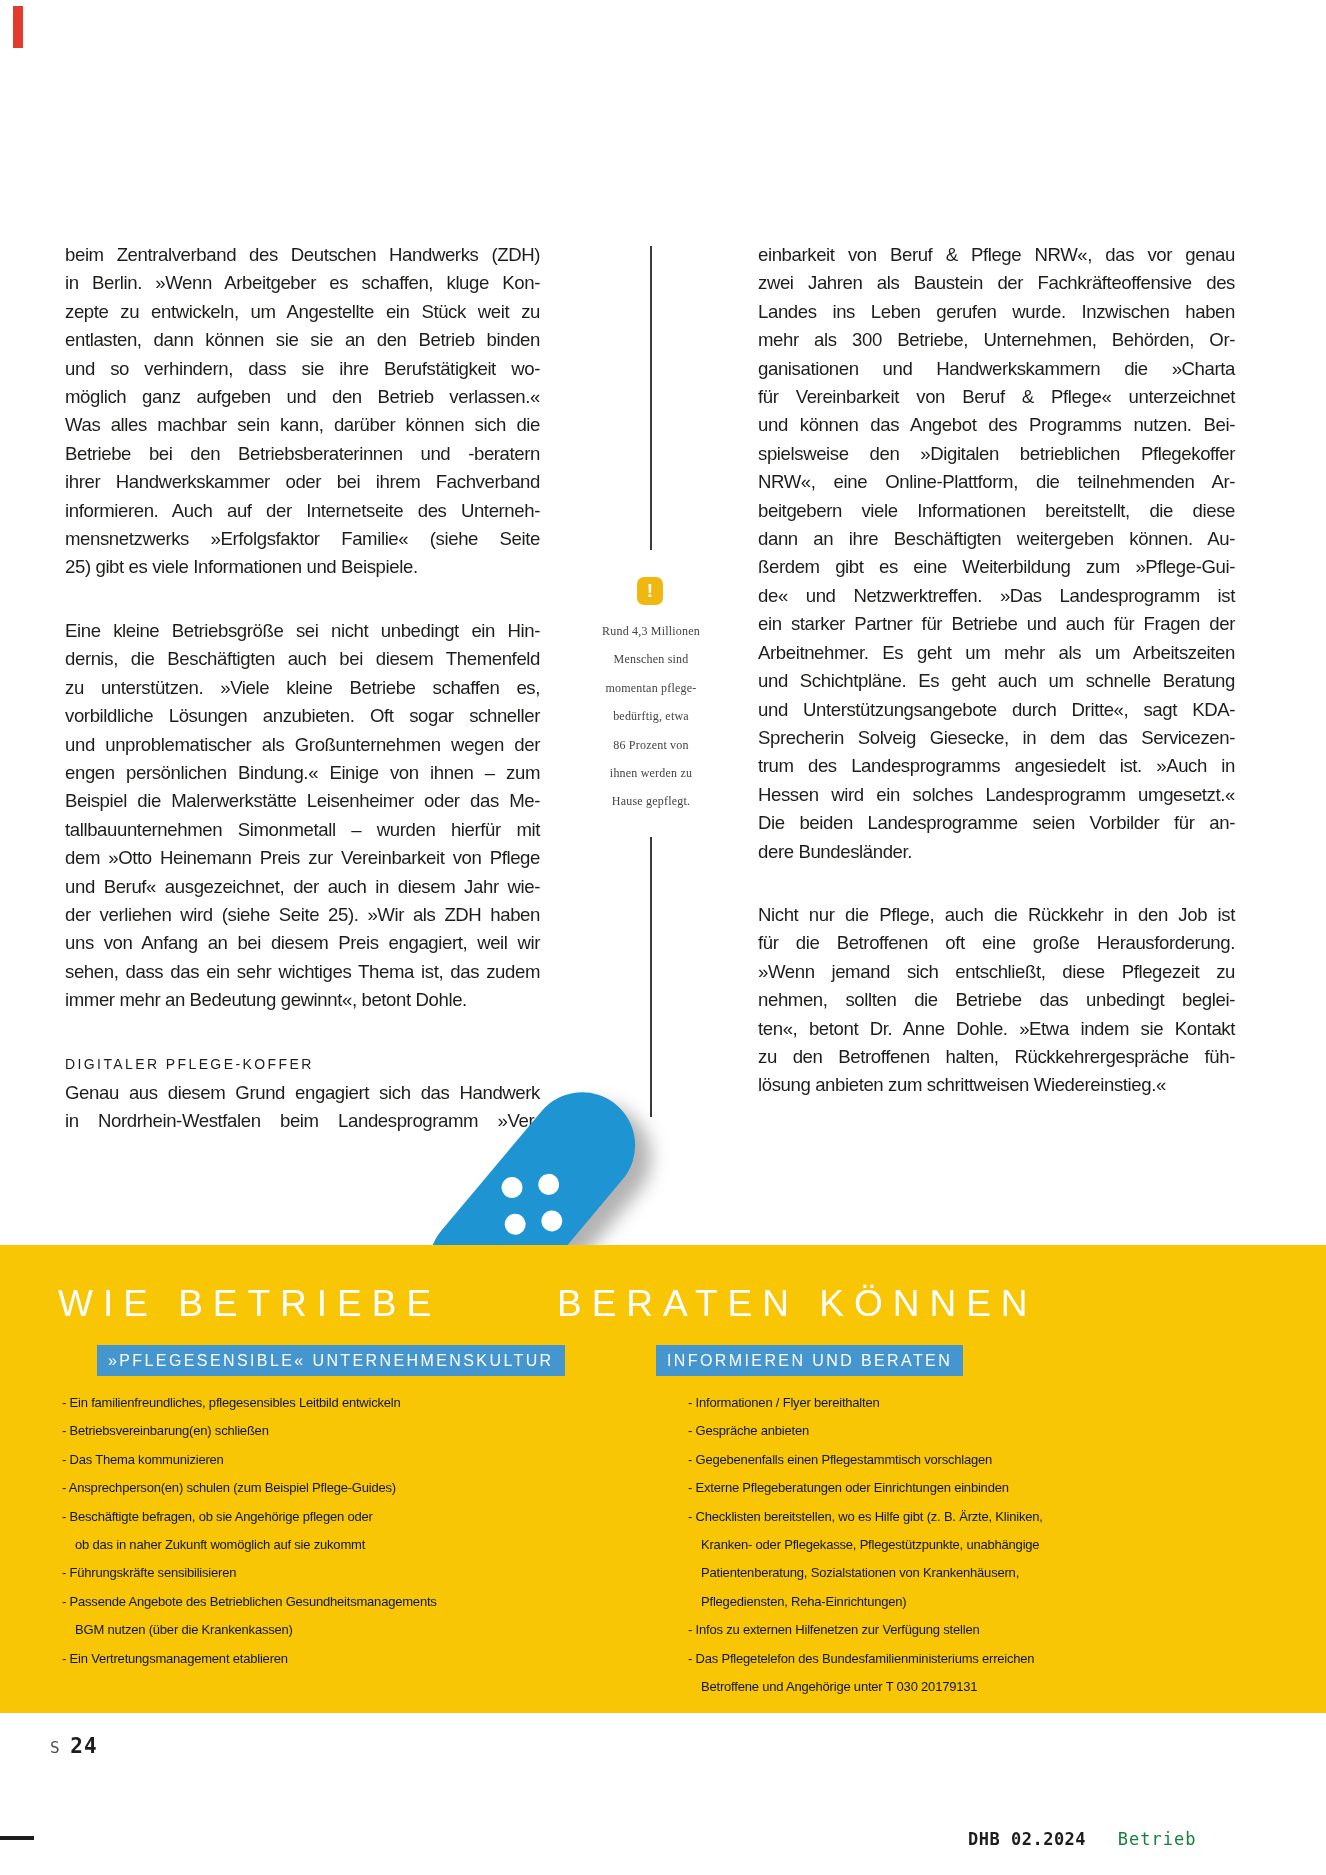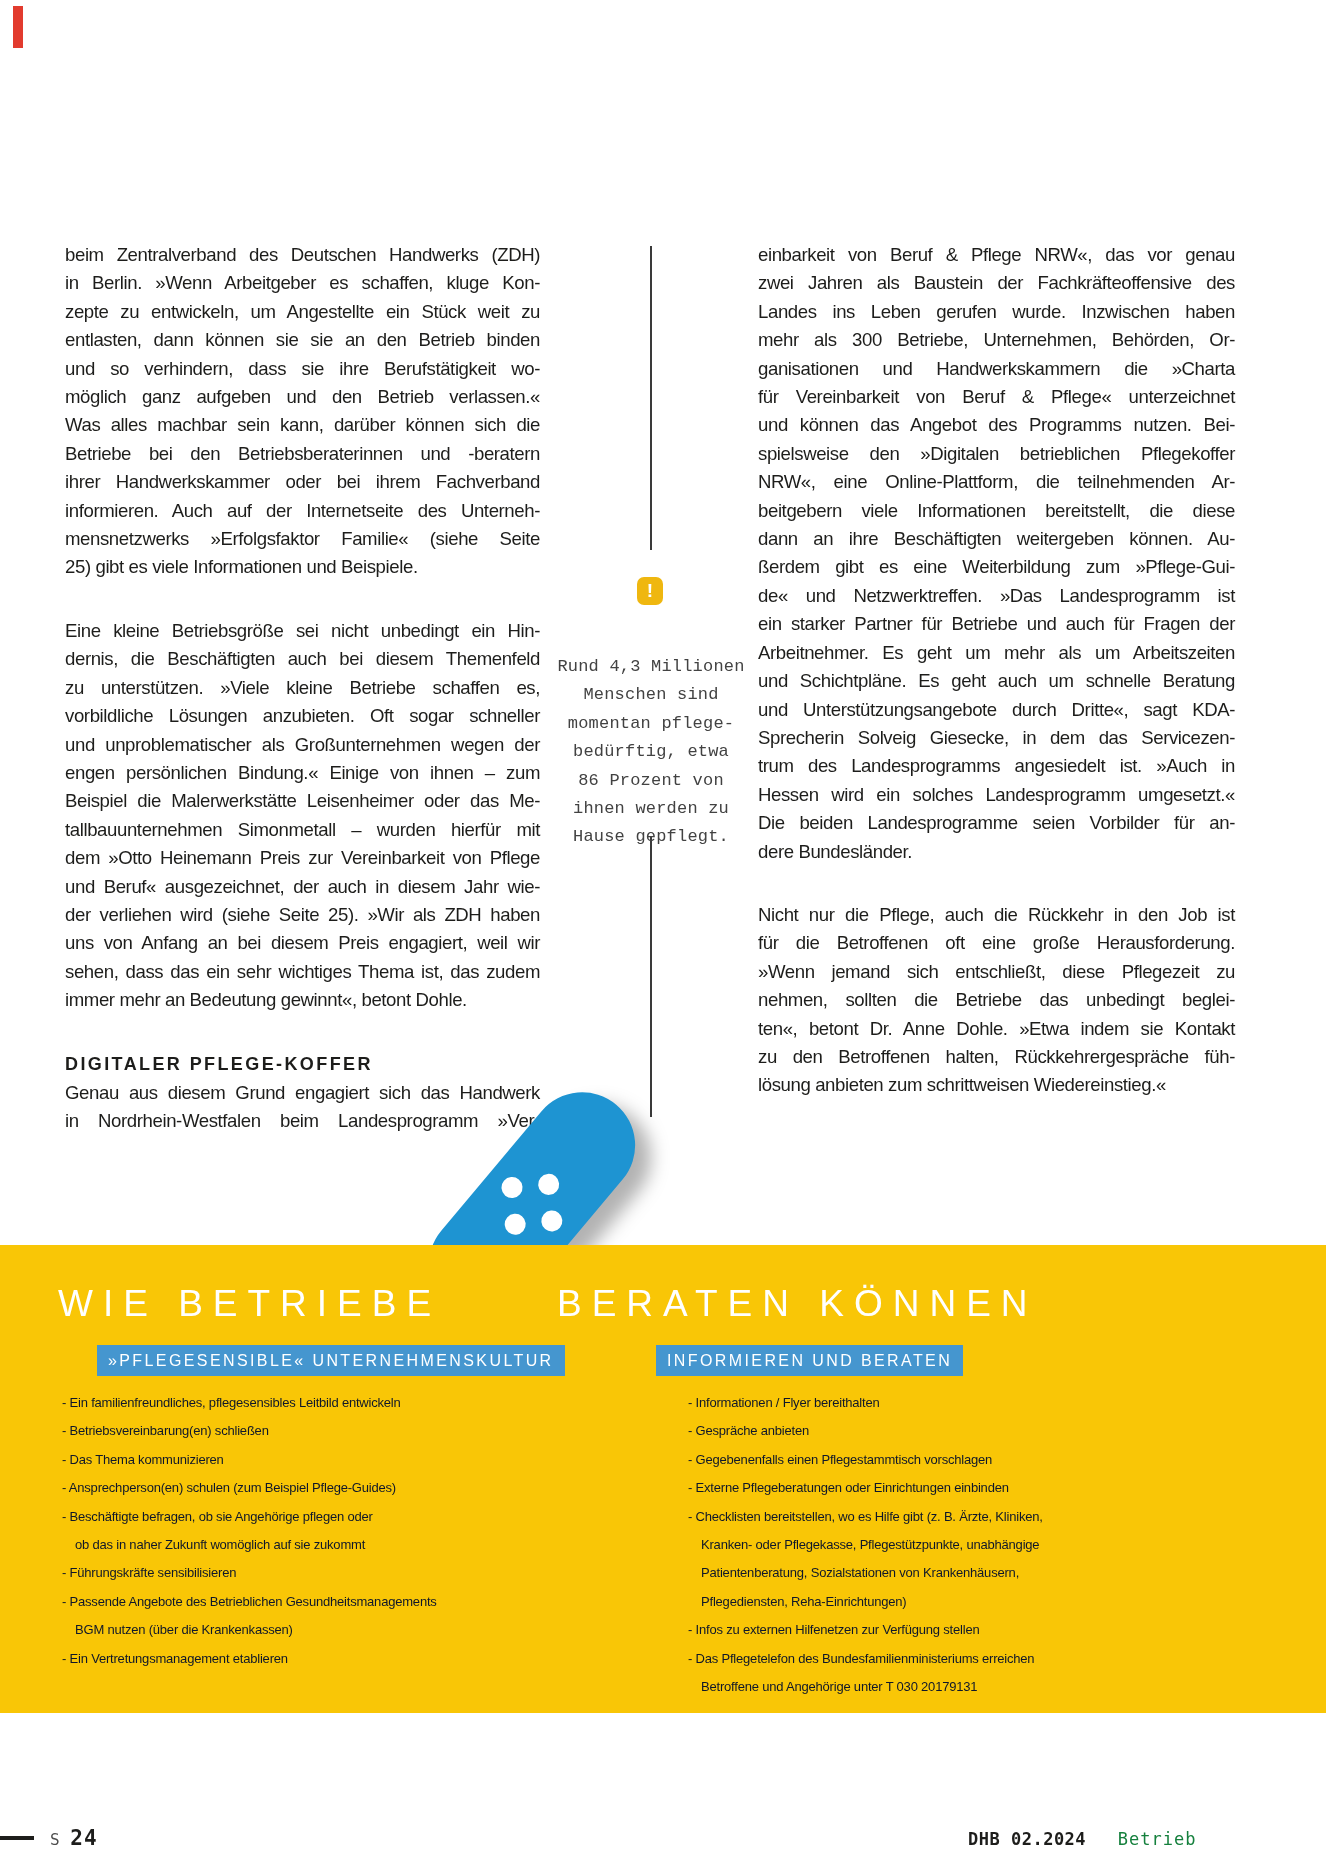--- a/index.html
+++ b/index.html
@@ -6,31 +6,31 @@
   .page{position:relative;width:1326px;height:1875px;background:#ffffff;overflow:hidden;
         font-family:"Liberation Sans", sans-serif;color:#1d1d1b;}
   
   .bodycol{position:absolute;top:241px;font-size:18.6px;line-height:28.4px;
            letter-spacing:-0.4px;color:#1d1d1b;}
   .col-left{left:65px;width:475px;}
   .col-right{left:758px;width:477px;}
   .para{margin:0 0 35px 0;}
   .jline{text-align:justify;text-align-last:justify;}
   .lline{text-align:left;text-align-last:left;}
-  .colheading{font-weight:bold;font-size:18px;letter-spacing:2.4px;margin:0 0 1px 0;}
+  .colheading{font-weight:normal;font-size:14px;letter-spacing:2.4px;margin:0 0 1px 0;}
   
   .vrule{position:absolute;left:650px;width:2px;background:#3a3a3a;}
   .vrule-a{top:246px;height:304px;}
   .vrule-b{top:837px;height:280px;}
   
   .callout-icon{position:absolute;left:637px;top:577px;width:26px;height:28px;border-radius:7px;
     display:flex;align-items:center;justify-content:center;color:#fff;font-weight:bold;font-size:19px;}
   .callout{position:absolute;left:546px;top:617px;width:210px;text-align:center;
-    font-family:Liberation Mono, monospace;font-size:17px;line-height:28.4px;
-    letter-spacing:0.2px;color:#424242;margin-top:36px;}
+    font-family:Liberation Serif, serif;font-size:12px;line-height:28.4px;
+    letter-spacing:0.2px;color:#424242;}
   
   .bandaid-wrap{position:absolute;left:0;top:0;filter:drop-shadow(16px 12px 9px rgba(0,0,0,0.30));}
   .bandaid{position:absolute;left:479px;top:1074px;width:106px;height:262px;border-radius:53px;
     transform:rotate(40deg);}
   .bdot{position:absolute;width:21px;height:21px;border-radius:50%;background:#ffffff;}
   
   .yellowbox{position:absolute;left:0;top:1245px;width:1326px;height:468px;}
   .ytitle{position:absolute;top:1283px;color:#ffffff;font-size:37px;font-weight:500;
     letter-spacing:10px;white-space:nowrap;}
   .ytitle-left{left:58px;}
@@ -40,21 +40,21 @@
   .bluebar-left{left:58px;margin-left:39px;}
   .bluebar-right{left:656px;}
   .infolist{position:absolute;top:1389px;font-size:13px;line-height:28.4px;
     letter-spacing:-0.2px;color:#0f172a;}
   .infolist-left{left:62px;width:580px;}
   .infolist-right{left:688px;width:600px;}
   .infoline{white-space:nowrap;}
   .infoline.cont{padding-left:13px;}
   
   .footer-rule{position:absolute;left:0;top:1836px;width:34px;height:4px;background:#1d1d1b;}
-  .footer-left{position:absolute;left:50px;top:1826px;font-family:"DejaVu Sans Mono", monospace;}
+  .footer-left{position:absolute;left:50px;top:1734px;font-family:"DejaVu Sans Mono", monospace;}
   .footer-page-label{font-size:16px;color:#4d4d4d;letter-spacing:1px;}
   .footer-page-number{font-size:21px;font-weight:bold;color:#1d1d1b;letter-spacing:1px;}
   .footer-right{position:absolute;left:968px;top:1829px;font-family:"DejaVu Sans Mono", monospace;
     white-space:nowrap;}
   .footer-issue{font-size:17px;font-weight:bold;color:#1d1d1b;letter-spacing:0.5px;}
   .footer-section{font-size:17px;color:#15803d;letter-spacing:1px;margin-left:22px;}
   .print-mark{position:absolute;left:13px;top:6px;width:10px;height:42px;}
 </style>
 </head>
 <body>

